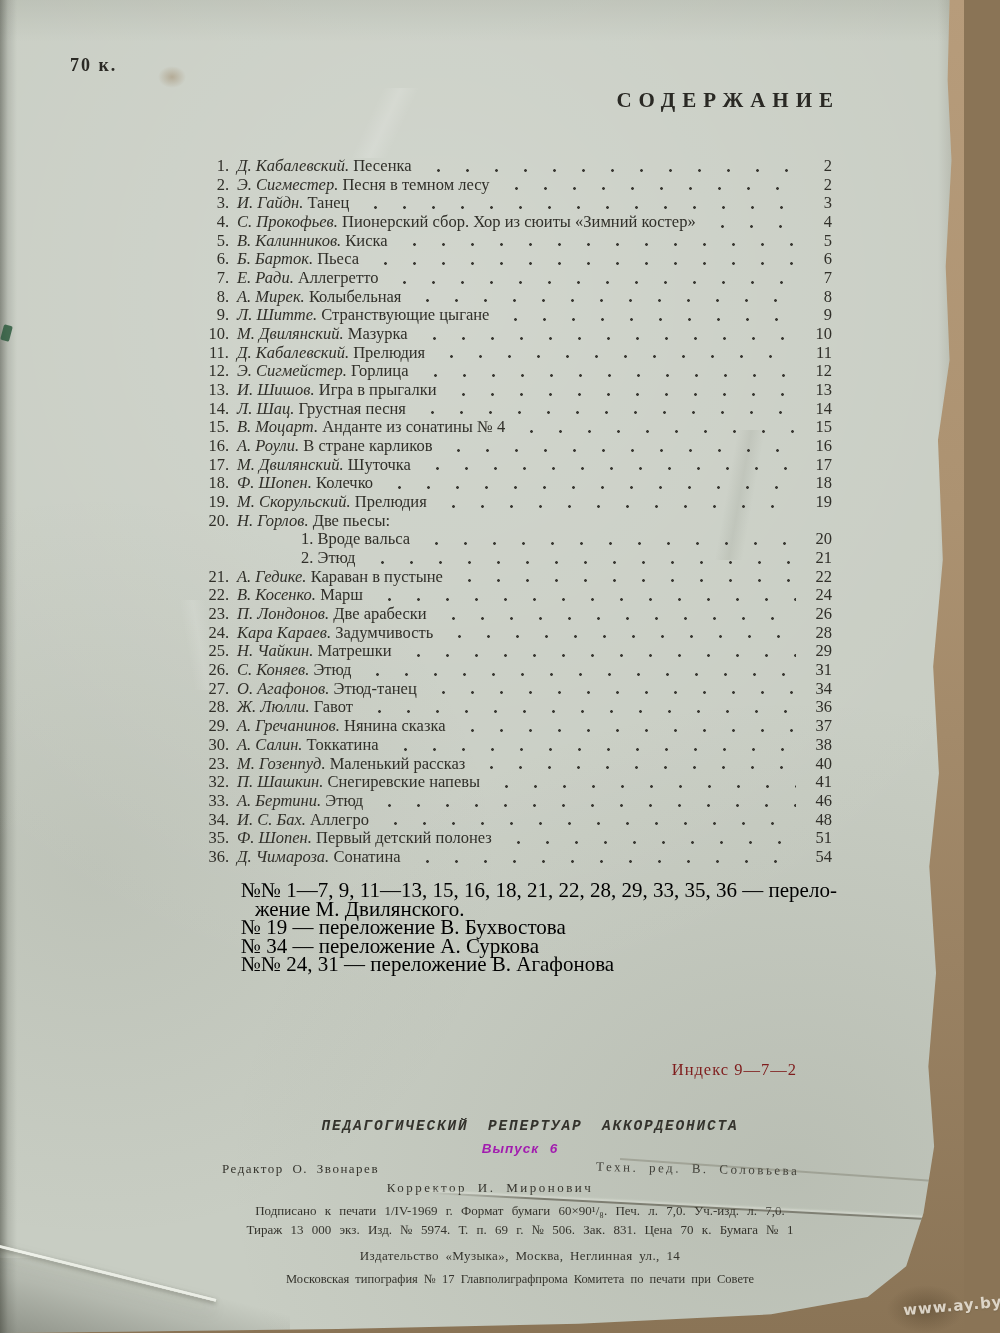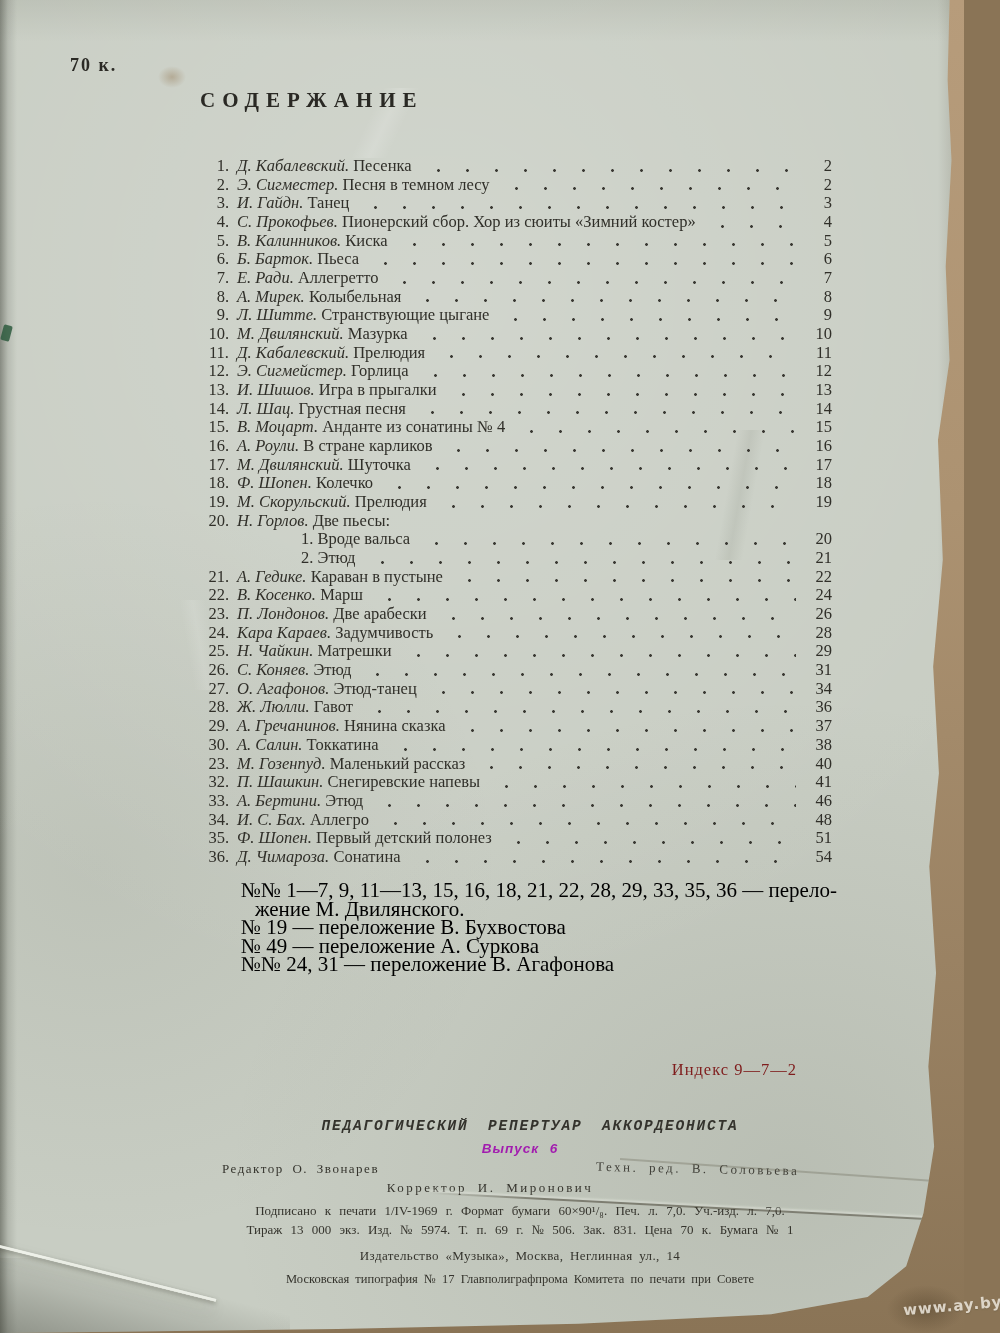--- a/index.html
+++ b/index.html
@@ -31,21 +31,21 @@
   .tear-bl{top:1242px;left:-12px;width:235px;height:3px;background:rgba(240,242,235,.95);
     transform:rotate(14deg);transform-origin:left center;
     box-shadow:0 2px 4px rgba(70,70,58,.45),0 9px 16px rgba(70,70,58,.22);}
   .corner-shadow-bl{bottom:0;left:0;width:290px;height:75px;
     background:linear-gradient(to top right,rgba(58,60,50,.40),transparent 62%);}
   .stain{top:66px;left:158px;width:28px;height:22px;border-radius:50%;
     background:radial-gradient(closest-side,rgba(140,110,70,.38),rgba(140,110,70,0));}
   .green-mark{top:325px;left:2px;width:9px;height:16px;background:#2e5b3e;opacity:.85;border-radius:2px;transform:rotate(15deg);}
   
   .price{position:absolute;left:70px;top:55px;font-weight:bold;font-size:18px;letter-spacing:2px;color:#2b2a25;}
-  .toc-title{position:absolute;left:200px;top:88px;width:640px;margin:0;text-align:left;
+  .toc-title{position:absolute;left:200px;top:88px;width:640px;margin:0;text-align:right;
     font-size:21px;font-weight:bold;letter-spacing:7px;color:#2a2924;}
   .toc{position:absolute;left:195px;top:157px;width:637px;font-size:16.5px;color:#302f29;}
   .toc-row{display:flex;align-items:baseline;line-height:18.68px;height:18.68px;white-space:nowrap;}
   .toc-num{flex:0 0 34px;text-align:right;padding-right:8px;}
   .toc-title-cell{flex:0 0 auto;}
   .toc-row.indent .toc-title-cell{padding-left:64px;}
   .toc-author{font-style:italic;}
   .toc-leader{flex:1 1 0;min-width:0;align-self:stretch;margin:0 6px 0 10px;
     background-image:radial-gradient(circle,#3a3933 1.15px,transparent 1.6px);
     background-size:29px 5px;background-repeat:repeat-x;background-position:2px calc(100% - 3px);}
@@ -319,21 +319,21 @@
           <span class="toc-title-cell"><em class="toc-author">Д. Чимароза. </em><span>Сонатина</span></span>
           <span class="toc-leader"></span>
           <span class="toc-page">54</span>
         </div>
       </div>
 
     <div class="notes" id="notes">
         <div class="notes-line">№№ 1—7, 9, 11—13, 15, 16, 18, 21, 22, 28, 29, 33, 35, 36 — перело-</div>
         <div class="notes-line cont">жение М. Двилянского.</div>
         <div class="notes-line">№ 19 — переложение В. Бухвостова</div>
-        <div class="notes-line">№ 49 — переложение А. Суркова</div>
+        <div class="notes-line">№ 34 — переложение А. Суркова</div>
         <div class="notes-line">№№ 24, 31 — переложение В. Агафонова</div>
       </div>
 
     <div class="index-line">Индекс 9—7—2</div>
 
     <div class="series">ПЕДАГОГИЧЕСКИЙ РЕПЕРТУАР АККОРДЕОНИСТА</div>
     <div class="issue">Выпуск 6</div>
     <div class="editors-row">
       <span class="editor">Редактор О. Звонарев</span>
       <span class="tech">Техн. ред. В. Соловьева</span>

